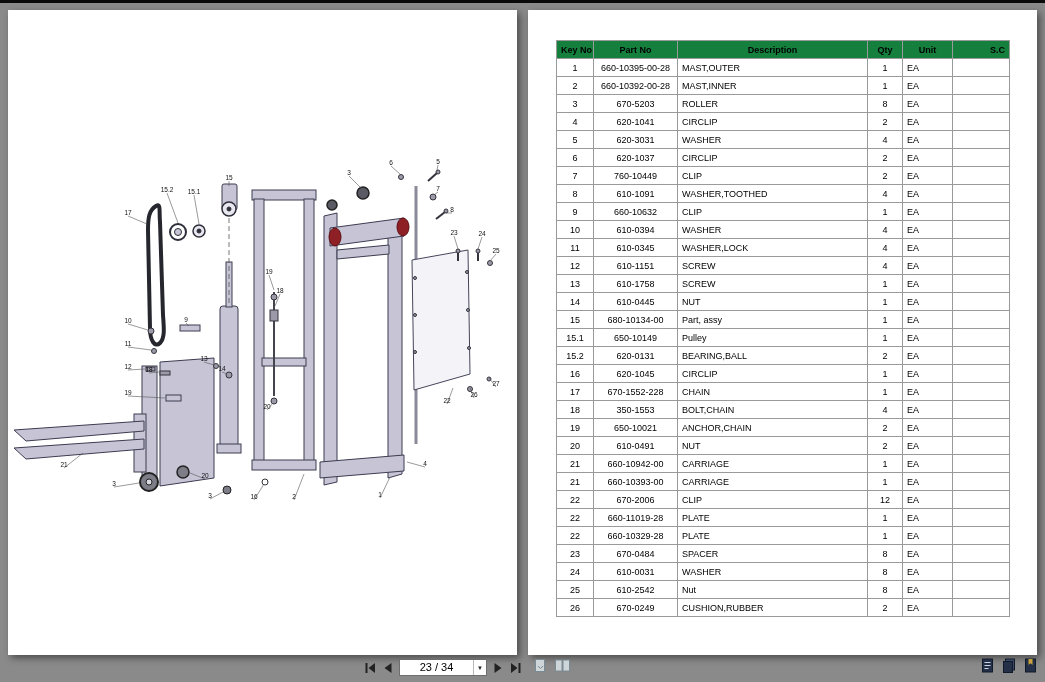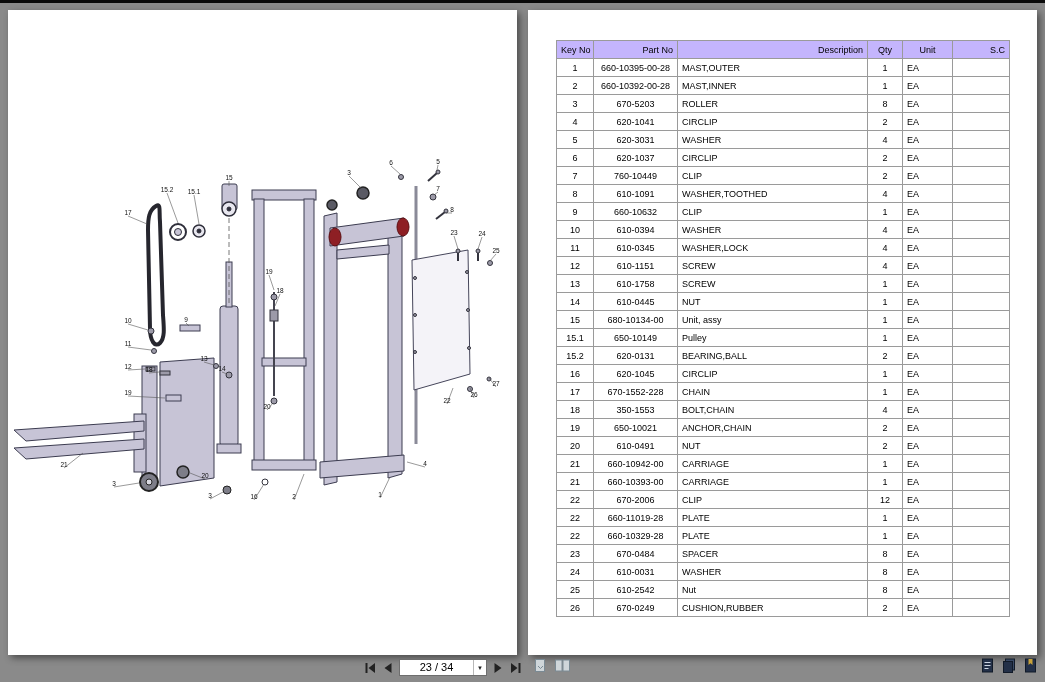--- a/index.html
+++ b/index.html
@@ -5,28 +5,28 @@
   *{margin:0;padding:0;box-sizing:border-box}
   html,body{width:1045px;height:682px}
   body{background:#8a8a8a;font-family:"Liberation Sans",sans-serif;position:relative;overflow:hidden}
   .top-edge{position:absolute;top:0;left:0;width:100%;height:3px;background:#0a0a0a}
   .page{position:absolute;top:10px;width:509px;height:645px;background:#ffffff;box-shadow:3px 3px 7px rgba(0,0,0,.45)}
   .page-left{left:8px}
   .page-right{left:528px}
 
   table.parts{position:absolute;left:28px;top:30px;width:453px;border-collapse:collapse;table-layout:fixed;font-size:9px;color:#000}
   .parts th,.parts td{border:1px solid #9a9a9a;height:18px;padding:0 4px;overflow:hidden;white-space:nowrap;font-weight:normal}
-  .parts th{background:#c4b5fd;font-weight:normal}
+  .parts th{background:#15803d;font-weight:bold}
   .parts .c0{width:37px;text-align:center}
   .parts .c1{width:84px;text-align:center}
   .parts .c2{width:190px;text-align:left}
   .parts .c3{width:35px;text-align:center}
   .parts .c4{width:50px;}
   .parts .c5{width:57px;text-align:right}
-  .parts th.c1,.parts th.c2{text-align:right}
+  .parts th.c1,.parts th.c2{text-align:center}
 
   .callout{font-size:6.5px;fill:#111;text-anchor:middle;font-family:"Liberation Sans",sans-serif}
   .leader{stroke:#555;stroke-width:.6}
 
   .toolbar{position:absolute;left:0;bottom:0;width:100%;height:27px}
   .nav{position:absolute;left:363px;bottom:5px;display:flex;align-items:center;gap:4px}
   .navbtn{width:14px;height:13px;display:flex;align-items:center;justify-content:center;cursor:pointer}
   .navbtn svg{display:block}
   .pagebox{width:88px;height:17px;background:#fff;border:1px solid #6e6e6e;display:flex;align-items:center}
   .pagebox .val{flex:1;text-align:center;font-size:11px;color:#000;line-height:15px}
@@ -329,21 +329,21 @@
           <td class="c0">14</td>
           <td class="c1">610-0445</td>
           <td class="c2">NUT</td>
           <td class="c3">1</td>
           <td class="c4">EA</td>
           <td class="c5"></td>
         </tr>
         <tr>
           <td class="c0">15</td>
           <td class="c1">680-10134-00</td>
-          <td class="c2">Unit, assy</td>
+          <td class="c2">Part, assy</td>
           <td class="c3">1</td>
           <td class="c4">EA</td>
           <td class="c5"></td>
         </tr>
         <tr>
           <td class="c0">15.1</td>
           <td class="c1">650-10149</td>
           <td class="c2">Pulley</td>
           <td class="c3">1</td>
           <td class="c4">EA</td>

